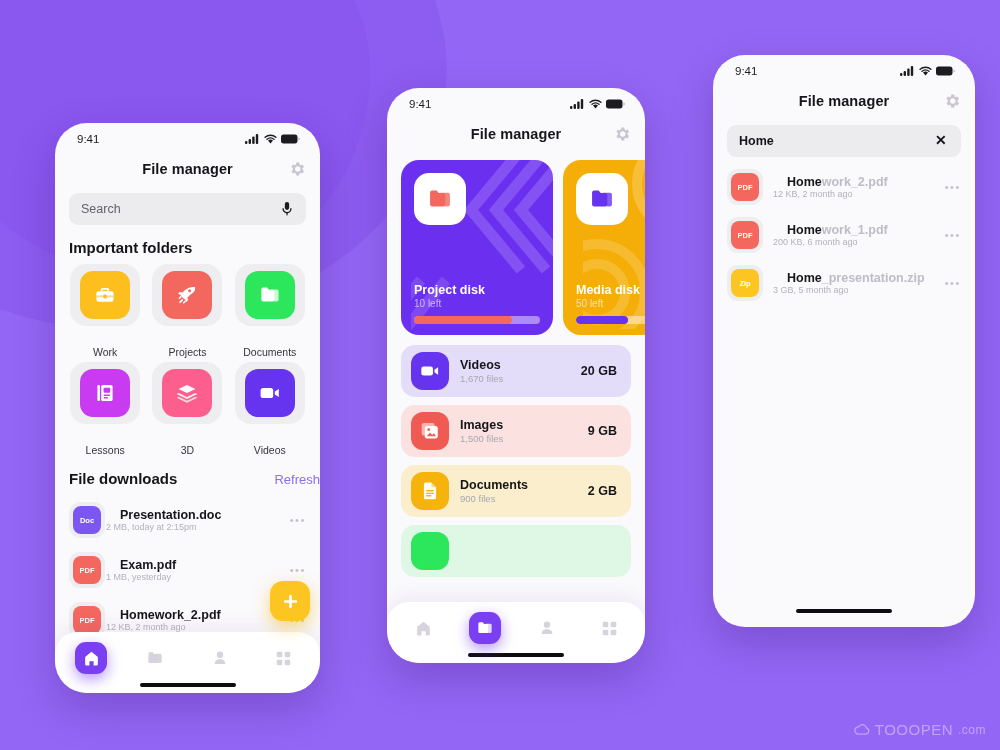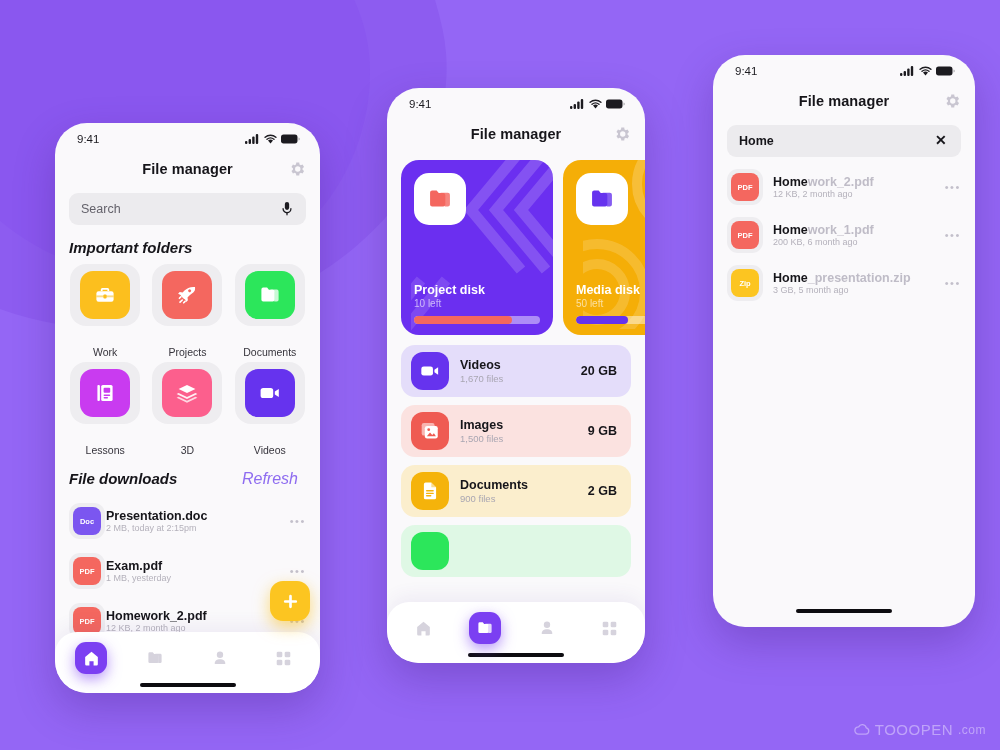--- a/index.html
+++ b/index.html
@@ -87,25 +87,24 @@
     display: flex; align-items: center; padding: 0 12px;
   }
   .search-text { flex: 1; font-size: 12.5px; color: #64626b; }
   .search-text.filled { color: #16151a; font-weight: 600; }
   .mic-icon, .clear-icon { width: 14px; height: 16px; cursor: pointer; flex: 0 0 auto; }
   .clear-icon { font-size: 14px; font-weight: 700; color: #16151a; line-height: 1; }
 
   
   .section-head {
     display: flex; align-items: baseline; justify-content: space-between;
-    margin: 14px 22px 8px 14px;
-    font-style: italic;
+    margin: 14px 0 8px 14px;
   }
   .section-title { font-size: 15px; font-weight: 700; color: #16151a; }
-  .section-action { font-size: 16px; color: #8e6cf0; font-weight: 500; cursor: pointer; text-align: center; }
+  .section-action { font-size: 13px; color: #8e6cf0; font-weight: 500; cursor: pointer; text-align: center; }
 
   
   .folder-grid {
     display: grid; grid-template-columns: repeat(3, 1fr);
     gap: 4px 6px; padding: 0 12px;
   }
   .folder-cell { display: flex; flex-direction: column; align-items: center; cursor: pointer; }
   .folder-plate {
     width: 70px; height: 62px; border-radius: 16px; background: #eeedf0;
     display: flex; align-items: center; justify-content: center;
@@ -122,21 +121,21 @@
   .dl-badge {
     width: 36px; height: 36px; border-radius: 11px; background: #eeedf0;
     display: flex; align-items: center; justify-content: center; flex: 0 0 auto;
   }
   .dl-chip {
     width: 28px; height: 28px; border-radius: 8px;
     display: flex; align-items: center; justify-content: center;
     font-size: 7.5px; font-weight: 700; color: #fff;
   }
   .dl-info { flex: 1; min-width: 0; }
-  .dl-name { font-size: 12.5px; font-weight: 600; color: #16151a; white-space: nowrap; }
+  .dl-name { font-size: 12.5px; font-weight: 600; color: #16151a; white-space: nowrap; margin-left: 14px; }
   .dl-meta { font-size: 9px; color: #b4b1bb; margin-top: 0; white-space: nowrap; }
   .dots { letter-spacing: 1.6px; color: #c3c0cb; font-size: 11px; cursor: pointer; }
 
   
   .fab {
     position: absolute; right: 10px; bottom: 72px;
     width: 40px; height: 40px; border-radius: 13px;
     background: #fcc521; display: flex; align-items: center; justify-content: center;
     box-shadow: 0 6px 16px rgba(250,190,20,.55); cursor: pointer; z-index: 6;
   }

